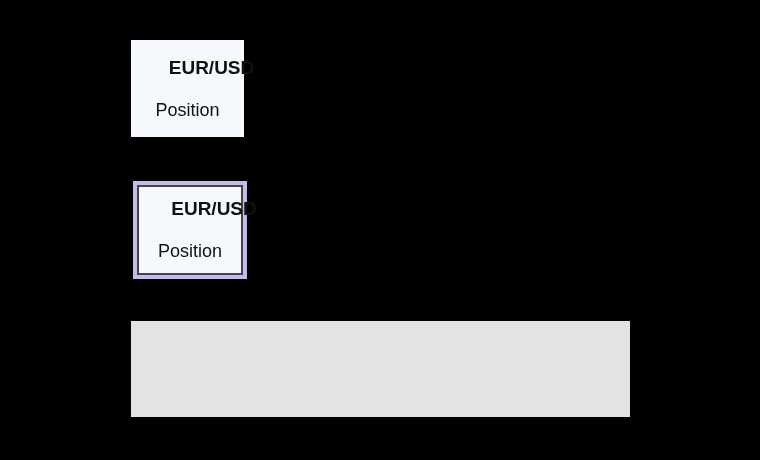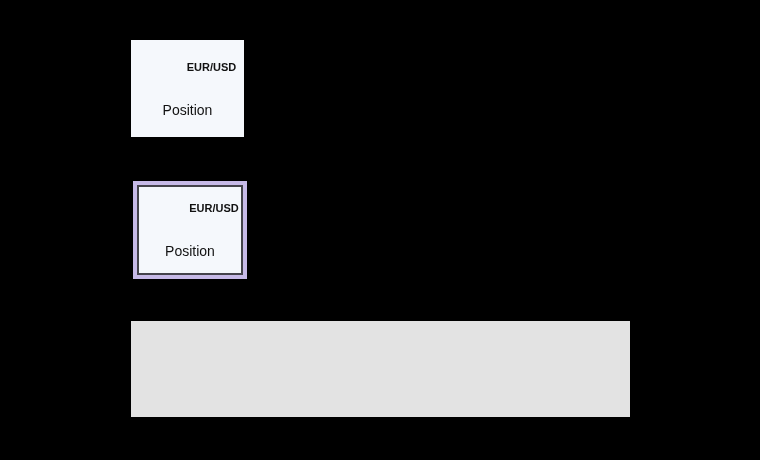--- a/index.html
+++ b/index.html
@@ -48,29 +48,29 @@
     box-sizing: border-box;
     border: 2px solid #45444c;
     background: #f5f8fc;
     display: flex;
     flex-direction: column;
     align-items: center;
     justify-content: center;
     text-align: center;
   }
   .node-title {
-    font-size: 11px;
+    font-size: 19px;
     font-weight: bold;
     color: #111111;
     line-height: 19px;
     white-space: nowrap;
     padding-left: 48px;
   }
   .node-subtitle {
-    font-size: 14px;
+    font-size: 18px;
     font-weight: normal;
     color: #111111;
     line-height: 19px;
     white-space: nowrap;
     margin-top: 24px;
   }
   .gray-panel {
     position: absolute;
     left: 131px;
     top: 321px;

